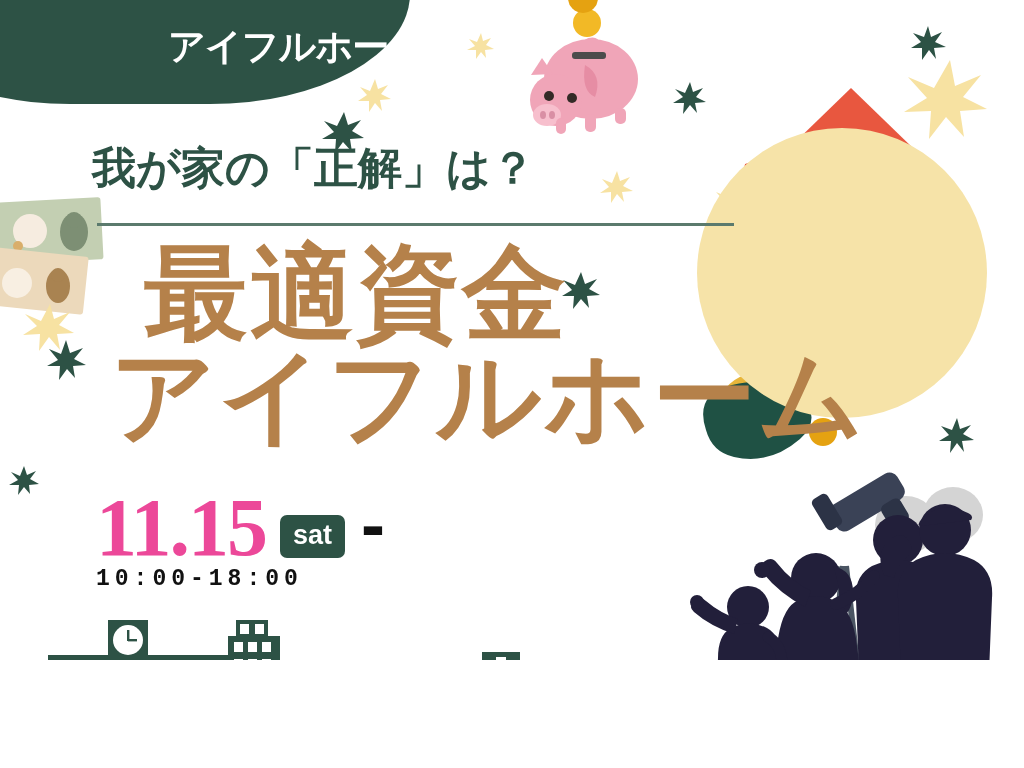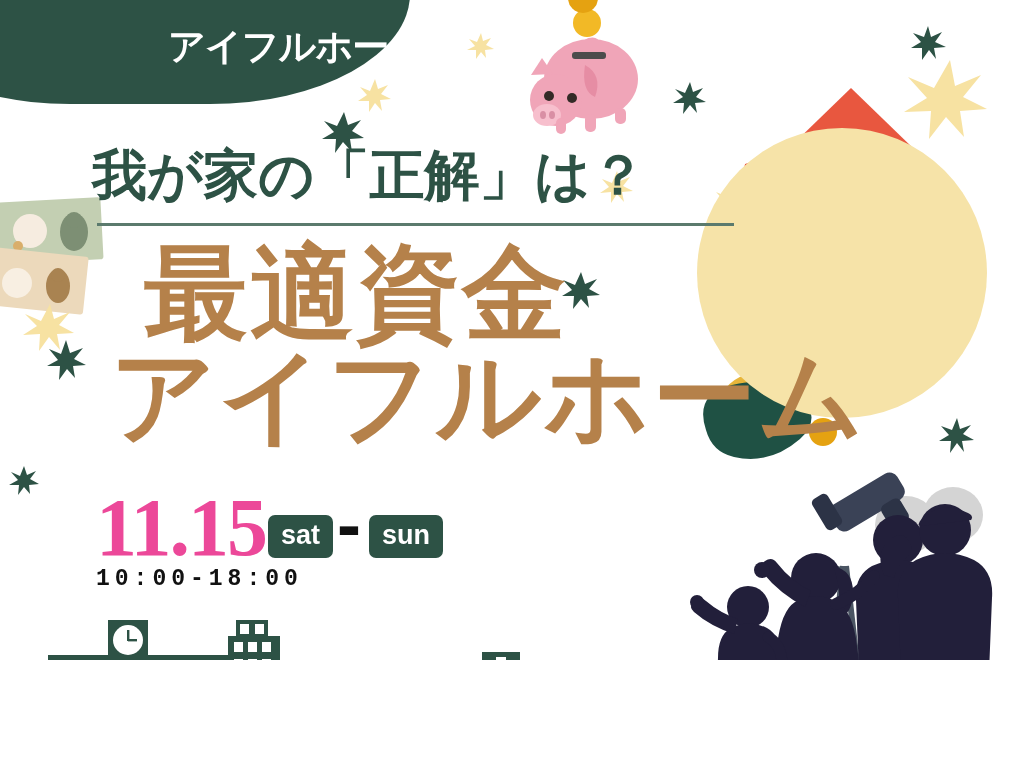--- a/index.html
+++ b/index.html
@@ -25,21 +25,21 @@
   }
   #logo-text{
     position:absolute;left:168px;top:22px;z-index:7;
     color:#ffffff;font-size:37px;font-weight:700;letter-spacing:-1px;
     font-family:"DejaVu Sans","Liberation Sans",sans-serif;
     white-space:nowrap;
   }
 
   
   #headline{
-    left:92px;top:139px;color:#2d5245;font-size:55px;font-weight:700;
+    left:92px;top:139px;color:#2d5245;font-size:44px;font-weight:700;
     letter-spacing:0px;white-space:nowrap;
     font-family:"DejaVu Sans","Liberation Sans",sans-serif;
   }
   #headline-rule{
     position:absolute;left:97px;top:223px;width:637px;height:3px;
     background:#5b7a6d;z-index:5;
   }
 
   
   .bigtitle{
@@ -66,21 +66,21 @@
   #date-row{
     left:96px;top:487px;display:flex;align-items:center;gap:0px;white-space:nowrap;
   }
   .date-num{
     font-size:82px;font-weight:700;color:#ec4899;line-height:82px;
     font-family:"Liberation Serif","DejaVu Serif",serif;letter-spacing:-2px;
   }
   .day-badge{
     background:#2d5245;color:#ffffff;border-radius:7px;
     font-size:27px;font-weight:700;line-height:1;
-    padding:7px 13px 9px 13px;margin:0 2px;position:relative;top:8px;
+    padding:7px 13px 9px 13px;margin:0 14px;position:relative;top:8px;
     font-family:"Liberation Sans","DejaVu Sans",sans-serif;
   }
   .date-dash{
     font-size:72px;font-weight:700;color:#111111;line-height:72px;
     margin:0 6px 0 2px;position:relative;top:-4px;
     font-family:"Liberation Sans","DejaVu Sans",sans-serif;
   }
   #time-row{
     left:96px;top:566px;font-size:23px;font-weight:700;color:#111111;
     letter-spacing:5px;white-space:nowrap;
@@ -194,21 +194,20 @@
   <div id="headline-rule"></div>
 
   <div class="content bigtitle" id="title-line1">最適資金</div>
   <div class="content bigtitle" id="title-line2">アイフルホーム</div>
 
 
   <div class="content" id="date-row">
     <span class="date-num">11.15</span>
     <span class="day-badge">sat</span>
     <span class="date-dash">-</span>
-    <span class="day-badge">sun</span>
   </div>
 
   <div class="content" id="time-row">10:00-18:00</div>
 
   <div id="hill"></div>
   <div id="ground-strip"></div>
 
   <svg class="layer z-art-top" viewBox="0 0 1024 768">
 
     <g fill="#2d5245">

